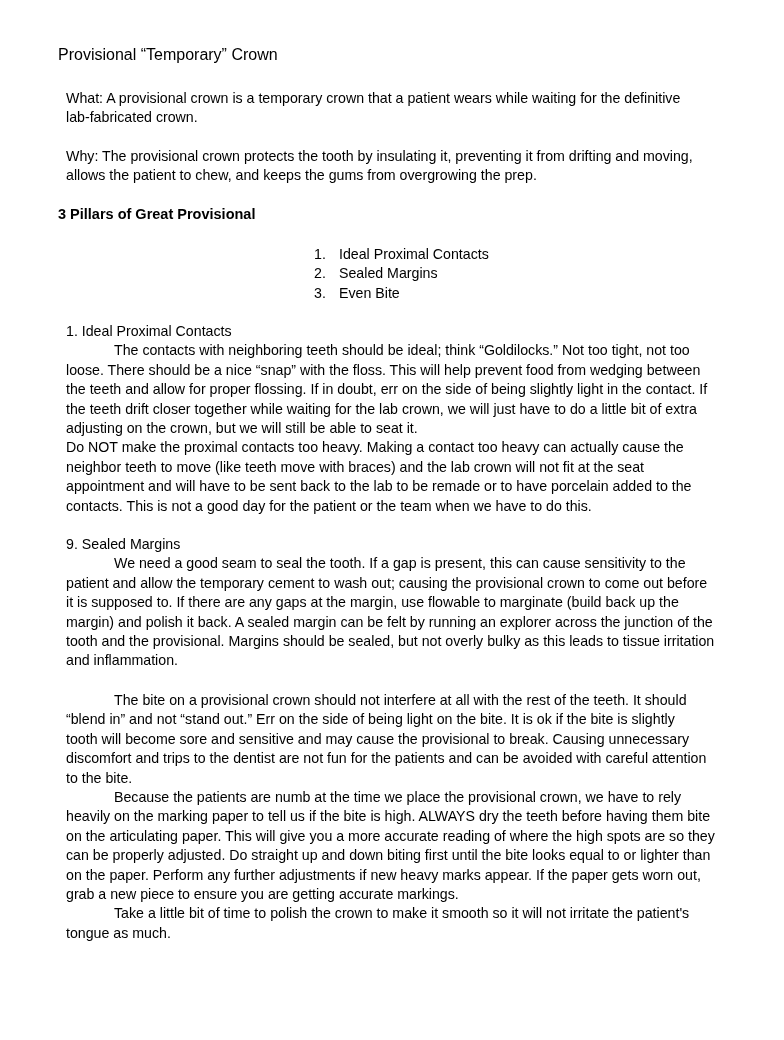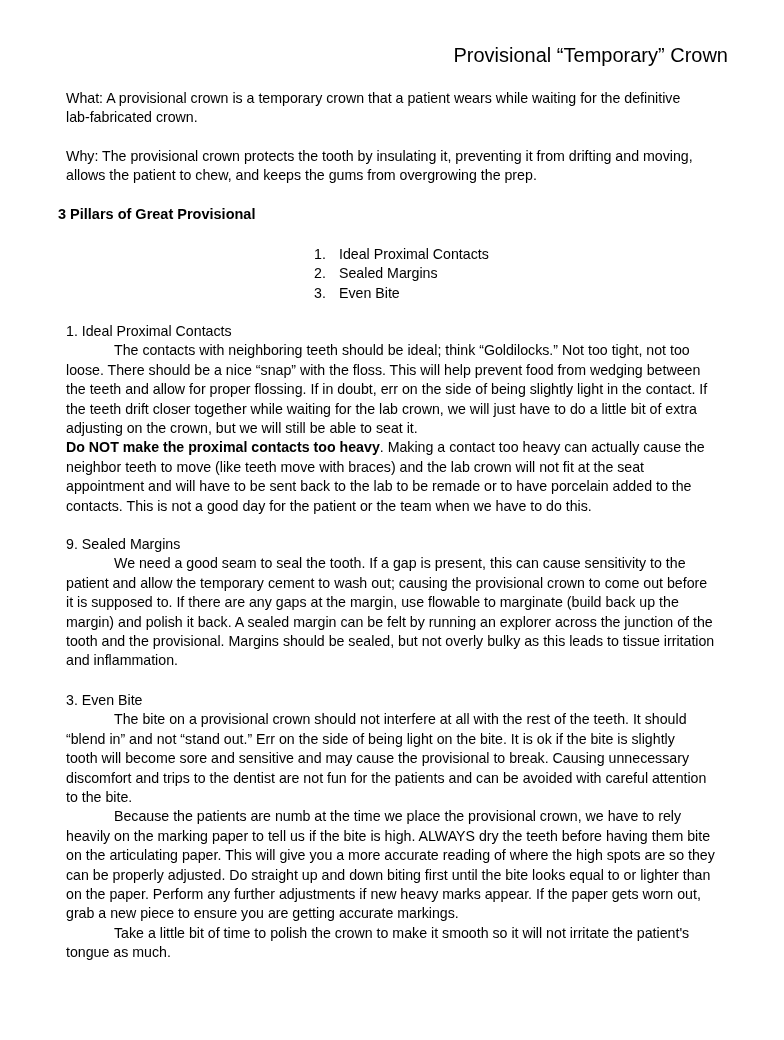--- a/index.html
+++ b/index.html
@@ -20,22 +20,22 @@
       position: absolute;
       left: 58px;
       top: 0;
       width: 680px;
     }
     .title {
       position: absolute;
       left: 0;
       width: 670px;
       top: 42px;
-      text-align: right;
-      font-size: 20px;
+      text-align: left;
+      font-size: 16px;
       line-height: 26px;
       margin: 0;
       font-weight: normal;
     }
     .para {
       position: absolute;
       left: 8px;
       width: 690px;
       margin: 0;
       line-height: 19.4px;
@@ -57,21 +57,21 @@
       position: absolute;
       left: 256px;
       top: 245px;
       margin: 0;
       padding: 0;
       list-style: none;
       line-height: 19.4px;
     }
     .pillars li { display: flex; }
     .pillars .num { width: 25px; }
-    .bold { font-weight: bold; }
+    .bold { font-weight: normal; }
   </style>
 </head>
 <body>
 
 <div class="page">
 
   <h1 class="title">Provisional “Temporary” Crown</h1>
 
   <p class="para" style="top:89px">
     <span class="line">What: A provisional crown is a temporary crown that a patient wears while waiting for the definitive</span>
@@ -117,21 +117,20 @@
     <span class="line">9. Sealed Margins</span>
     <span class="line indent">We need a good seam to seal the tooth. If a gap is present, this can cause sensitivity to the</span>
     <span class="line">patient and allow the temporary cement to wash out; causing the provisional crown to come out before</span>
     <span class="line">it is supposed to. If there are any gaps at the margin, use flowable to marginate (build back up the</span>
     <span class="line">margin) and polish it back. A sealed margin can be felt by running an explorer across the junction of the</span>
     <span class="line">tooth and the provisional. Margins should be sealed, but not overly bulky as this leads to tissue irritation</span>
     <span class="line">and inflammation.</span>
   </div>
 
   <div class="para" style="top:691px">
-    <span class="line">3. Even Bite</span>
     <span class="line indent">The bite on a provisional crown should not interfere at all with the rest of the teeth. It should</span>
     <span class="line">“blend in” and not “stand out.” Err on the side of being light on the bite. It is ok if the bite is slightly</span>
     <span class="line">tooth will become sore and sensitive and may cause the provisional to break. Causing unnecessary</span>
     <span class="line">discomfort and trips to the dentist are not fun for the patients and can be avoided with careful attention</span>
     <span class="line">to the bite.</span>
     <span class="line indent">Because the patients are numb at the time we place the provisional crown, we have to rely</span>
     <span class="line">heavily on the marking paper to tell us if the bite is high. ALWAYS dry the teeth before having them bite</span>
     <span class="line">on the articulating paper. This will give you a more accurate reading of where the high spots are so they</span>
     <span class="line">can be properly adjusted. Do straight up and down biting first until the bite looks equal to or lighter than</span>
     <span class="line">on the paper. Perform any further adjustments if new heavy marks appear.  If the paper gets worn out,</span>

